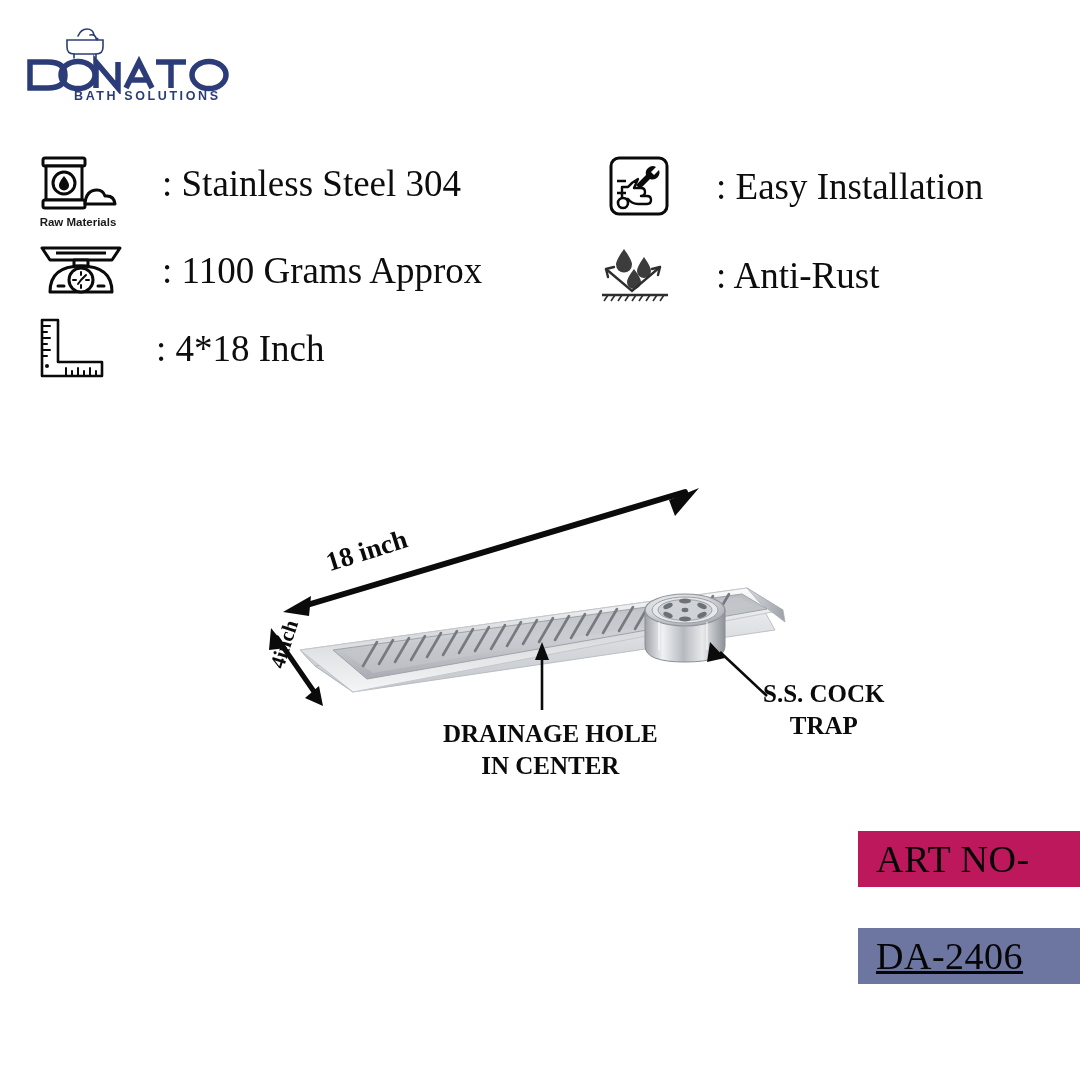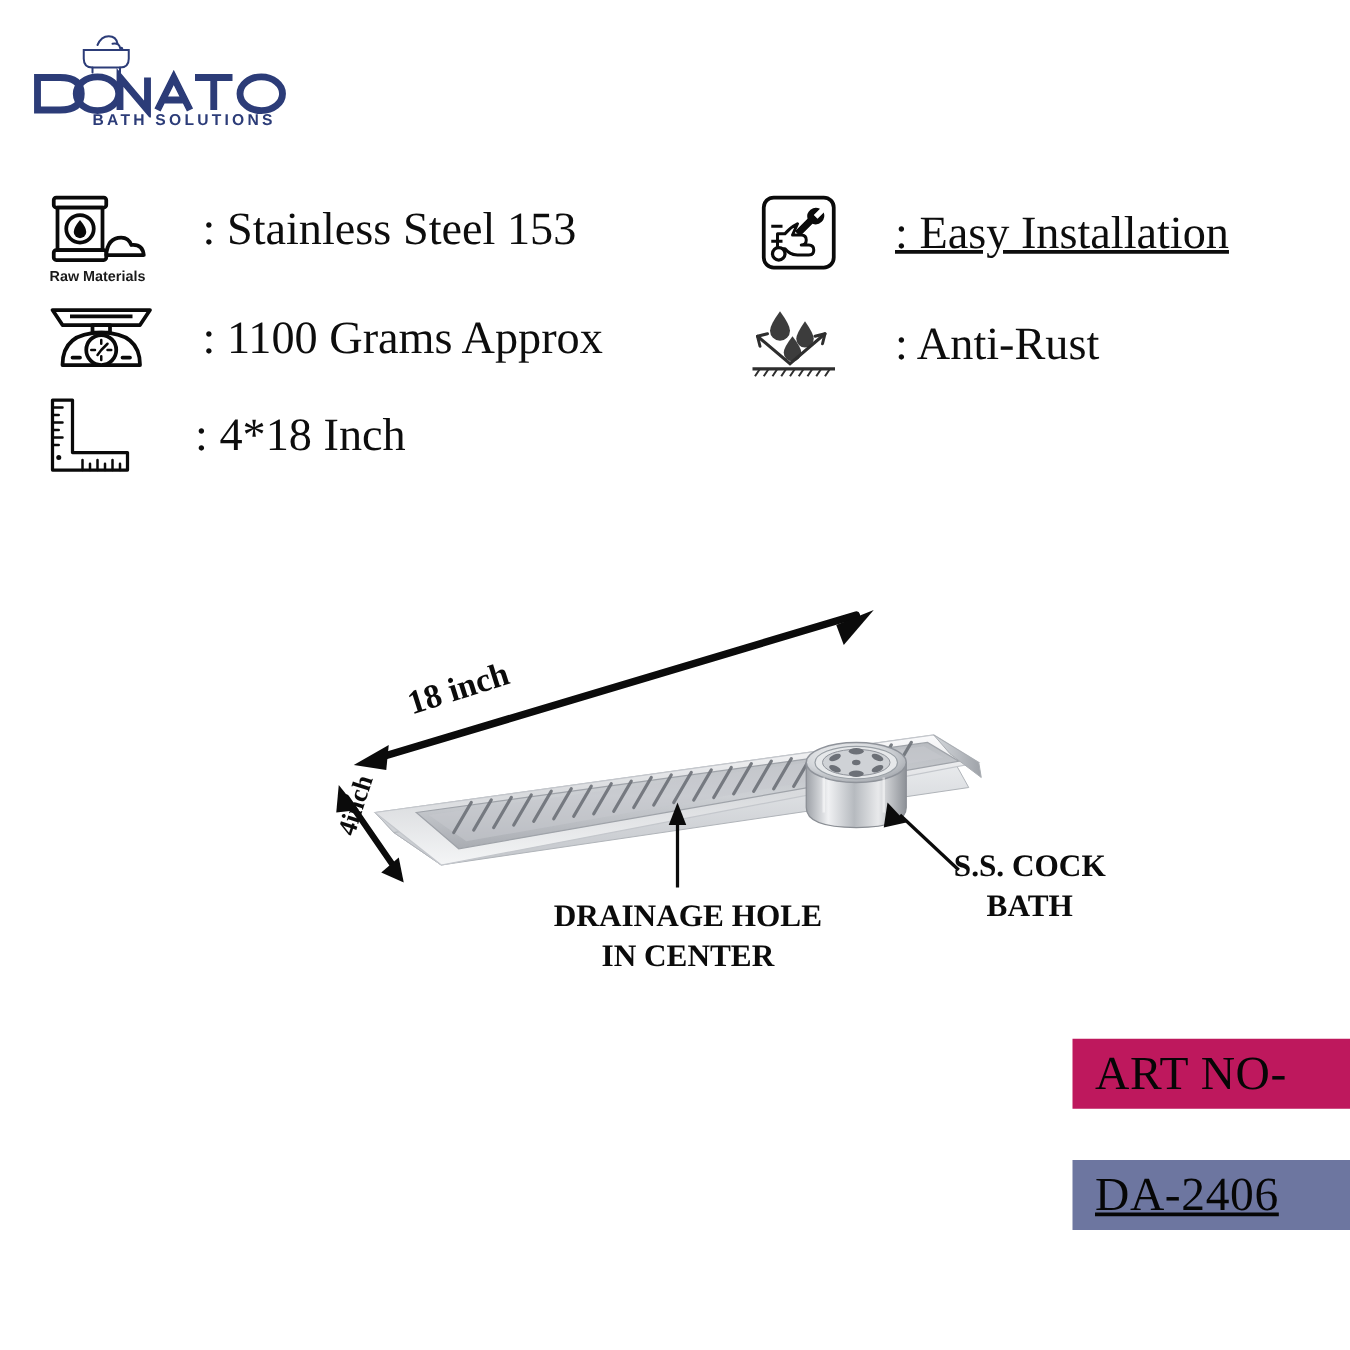--- a/index.html
+++ b/index.html
@@ -63,21 +63,21 @@
 
   #row-material { left: 36px;  top: 152px; }
   #row-weight   { left: 36px;  top: 242px; }
   #row-size     { left: 36px;  top: 316px; }
   #row-install  { left: 608px; top: 155px; }
   #row-rust     { left: 592px; top: 245px; }
 
   #row-material .spec-text { margin-left: 42px; }
   #row-weight   .spec-text { margin-left: 36px; }
   #row-size     .spec-text { margin-left: 50px; }
-  #row-install  .spec-text { margin-left: 46px; text-decoration: underline; }
+  #row-install  .spec-text { margin-left: 46px; }
   #row-rust     .spec-text { margin-left: 38px; }
 
   
   #product-area {
     position: absolute;
     left: 255px; top: 470px;
     width: 700px; height: 330px;
   }
   .dim-label {
     position: absolute;
@@ -172,21 +172,21 @@
           <rect x="7" y="6" width="42" height="8" rx="2"></rect>
           <rect x="10" y="14" width="36" height="34"></rect>
           <rect x="7" y="48" width="42" height="8" rx="2"></rect>
         </g>
         <circle cx="28" cy="31" r="11" fill="none" stroke="#0a0a0a" stroke-width="3"></circle>
         <path d="M28 24 q5 6 5 9.5 a5 5 0 0 1 -10 0 q0 -3.5 5 -9.5 z" fill="#0a0a0a"></path>
         <path d="M49 52 q1 -14 12 -14 q6 0 8 6 q9 -1 10 8 z" fill="#fff" stroke="#0a0a0a" stroke-width="3" stroke-linejoin="round"></path>
       </svg>
       <div class="icon-caption">Raw Materials</div>
     </div>
-    <div class="spec-text">: Stainless Steel 153</div>
+    <div class="spec-text">: Stainless Steel 304</div>
   </div>
 
   <div class="spec-row" id="row-weight">
     <div class="spec-icon" style="width:90px;height:56px;">
       <svg width="90" height="56" viewBox="0 0 90 56">
         <g stroke="#0a0a0a" stroke-width="3" fill="#fff" stroke-linejoin="round">
           <path d="M6 6 h78 l-8 12 h-62 z"></path>
           <path d="M20 11 h50"></path>
           <rect x="38" y="18" width="14" height="6"></rect>
           <path d="M14 50 q0 -26 31 -26 q31 0 31 26 z"></path>
@@ -384,19 +384,19 @@
     <div class="dim-label" id="label-width">4inch</div>
   </div>
 
   <div class="callout" id="callout-drain">
     <div>DRAINAGE HOLE</div>
     <div>IN CENTER</div>
   </div>
 
   <div class="callout" id="callout-trap">
     <div>S.S. COCK</div>
-    <div>BATH</div>
+    <div>TRAP</div>
   </div>
 
   <div class="art-badge" id="art-badge-title" style="background: #be185d;">ART NO-</div>
   <div class="art-badge" id="art-badge-value" style="background: rgb(109, 118, 160);">DA-2406</div>
 
 </div>
 
 </body></html>

